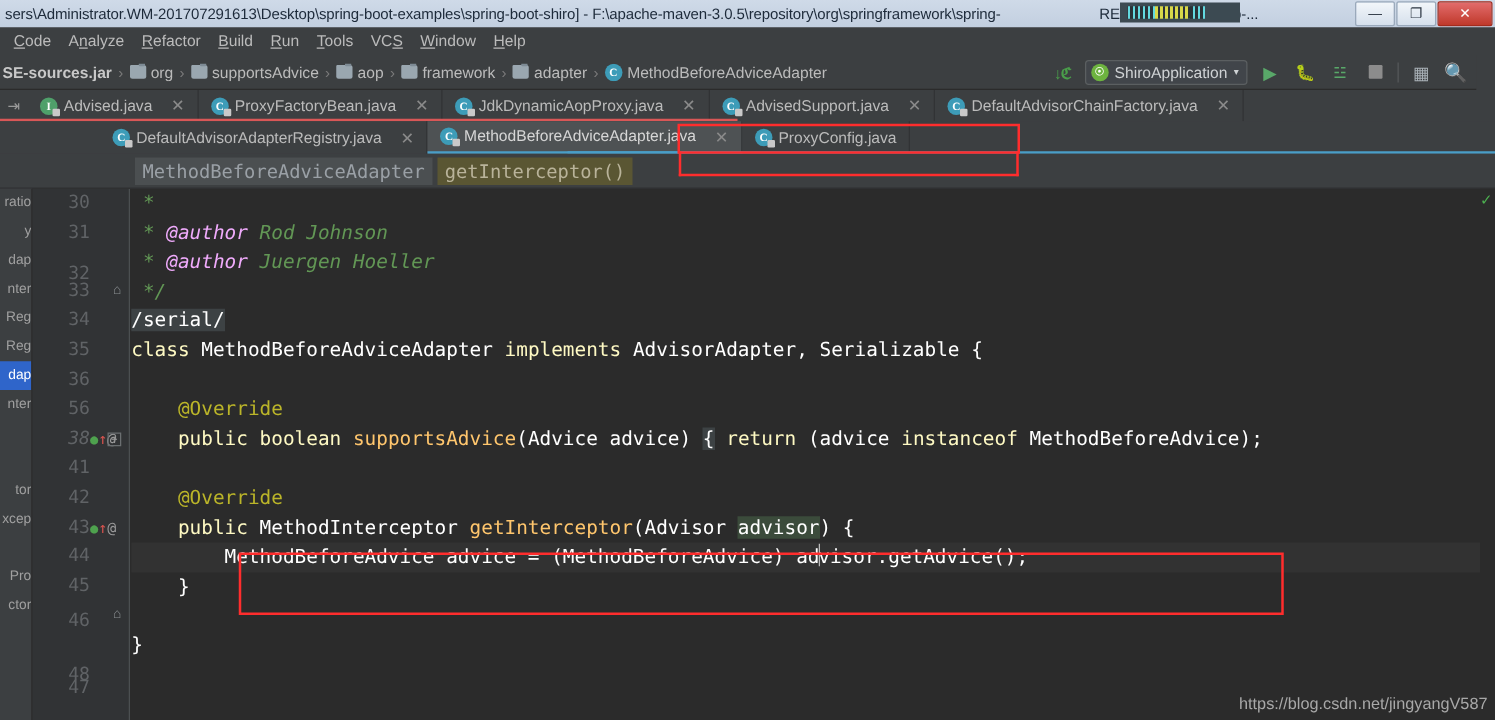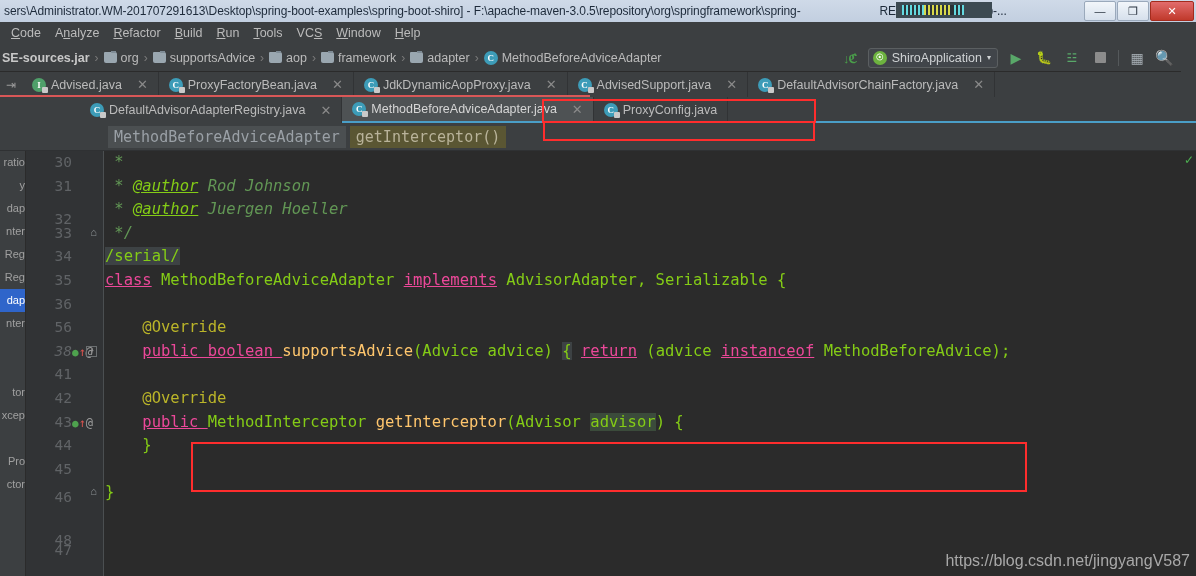--- a/index.html
+++ b/index.html
@@ -176,44 +176,44 @@
   .mk-up  { color:#d9534f; font-size:12px; }
   .mk-at  { color:#9a9a9a; font-size:12px; }
   .fold {
     position:absolute; right:6px; top:6px; width:11px; height:11px;
     border:1px solid #6b6f71; color:#9a9a9a; font-size:9px; line-height:9px;
     text-align:center;
   }
   .fold-tri { position:absolute; right:6px; top:4px; color:#8a8f92; font-size:11px; }
 
   .c-cmt   { color:#629755; font-style:italic; }
-  .c-tag   { color:#84cc16; font-style:italic; text-decoration:underline; }
-  .c-kw    { color:#ec4899;text-decoration:underline; }
-  .c-txt   { color:#84cc16; }
+  .c-tag   { color:#f0abfc; font-style:italic; }
+  .c-kw    { color:#fef9c3; }
+  .c-txt   { color:#ffffff; }
   .c-ann   { color:#bbb529; }
   .c-meth  { color:#ffc66d; }
   .c-param { background:#3b4b3b; }
   .c-hl    { background:#3d4244; }
 
   .line.highlighted { background:#323232; }
   .cursor {
     display:inline-block; width:1px; height:18px; background:#bbbbbb;
     vertical-align:-3px; margin:0 -1px;
   }
 
   
   .redbox { position:absolute; border:2px solid #ff2d2d; pointer-events:none; }
   .marker-right {
     position:absolute; right:0; top:0; width:12px; height:425px; background:#2b2b2b;
   }
   .check-ok { position:absolute; right:2px; top:2px; color:#4caf50; font-size:12px; }
 
   .watermark {
     position:absolute; right:6px; bottom:6px;
-    font-size:16px; color:#a8a8a8; font-family:"Liberation Sans",sans-serif;
+    font-size:13px; color:#a8a8a8; font-family:"Liberation Sans",sans-serif;
   }
 </style>
 </head>
 <body>
 
 <div id="app">
 
   <div class="titlebar">
     <div class="title-text"><span>sers\Administrator.WM-201707291613\Desktop\spring-boot-examples\spring-boot-shiro] - F:\apache-maven-3.0.5\repository\org\springframework\spring-</span><span style="opacity:0">____________</span><span>RELEASE\spring-aop-...</span></div>
     <div class="title-obscure">
@@ -395,20 +395,21 @@
         <div class="line"><span class="c-cmt"> * </span><span class="c-tag">@author</span><span class="c-cmt"> Juergen Hoeller</span></div>
         <div class="line"><span class="c-cmt"> */</span></div>
         <div class="line"><span class="c-hl c-txt">/serial/</span></div>
         <div class="line"><span class="c-kw">class</span><span class="c-txt"> MethodBeforeAdviceAdapter </span><span class="c-kw">implements</span><span class="c-txt"> AdvisorAdapter, Serializable {</span></div>
         <div class="line">&nbsp;</div>
         <div class="line"><span class="c-ann">    @Override</span></div>
         <div class="line"><span class="c-txt">    </span><span class="c-kw">public boolean </span><span class="c-meth">supportsAdvice</span><span class="c-txt">(Advice advice) </span><span class="c-hl c-txt">{</span><span class="c-txt"> </span><span class="c-kw">return</span><span class="c-txt"> (advice </span><span class="c-kw">instanceof</span><span class="c-txt"> MethodBeforeAdvice);</span></div>
         <div class="line">&nbsp;</div>
         <div class="line"><span class="c-ann">    @Override</span></div>
         <div class="line"><span class="c-txt">    </span><span class="c-kw">public </span><span class="c-txt">MethodInterceptor </span><span class="c-meth">getInterceptor</span><span class="c-txt">(Advisor </span><span class="c-param c-txt">advisor</span><span class="c-txt">) {</span></div>
+        <div class="line highlighted"><span class="c-txt">        MethodBeforeAdvice advice = (MethodBeforeAdvice) ad</span><span class="cursor"></span><span class="c-txt">visor.getAdvice();</span></div>
         <div class="line"><span class="c-txt">    }</span></div>
         <div class="line">&nbsp;</div>
         <div class="line"><span class="c-txt">}</span></div>
       </div>
     <div class="marker-right">
       <span class="check-ok">✓</span>
     </div>
   </div>
 
   <div class="redbox" style="left:542px; top:99px; width:274px; height:24px;"></div>

